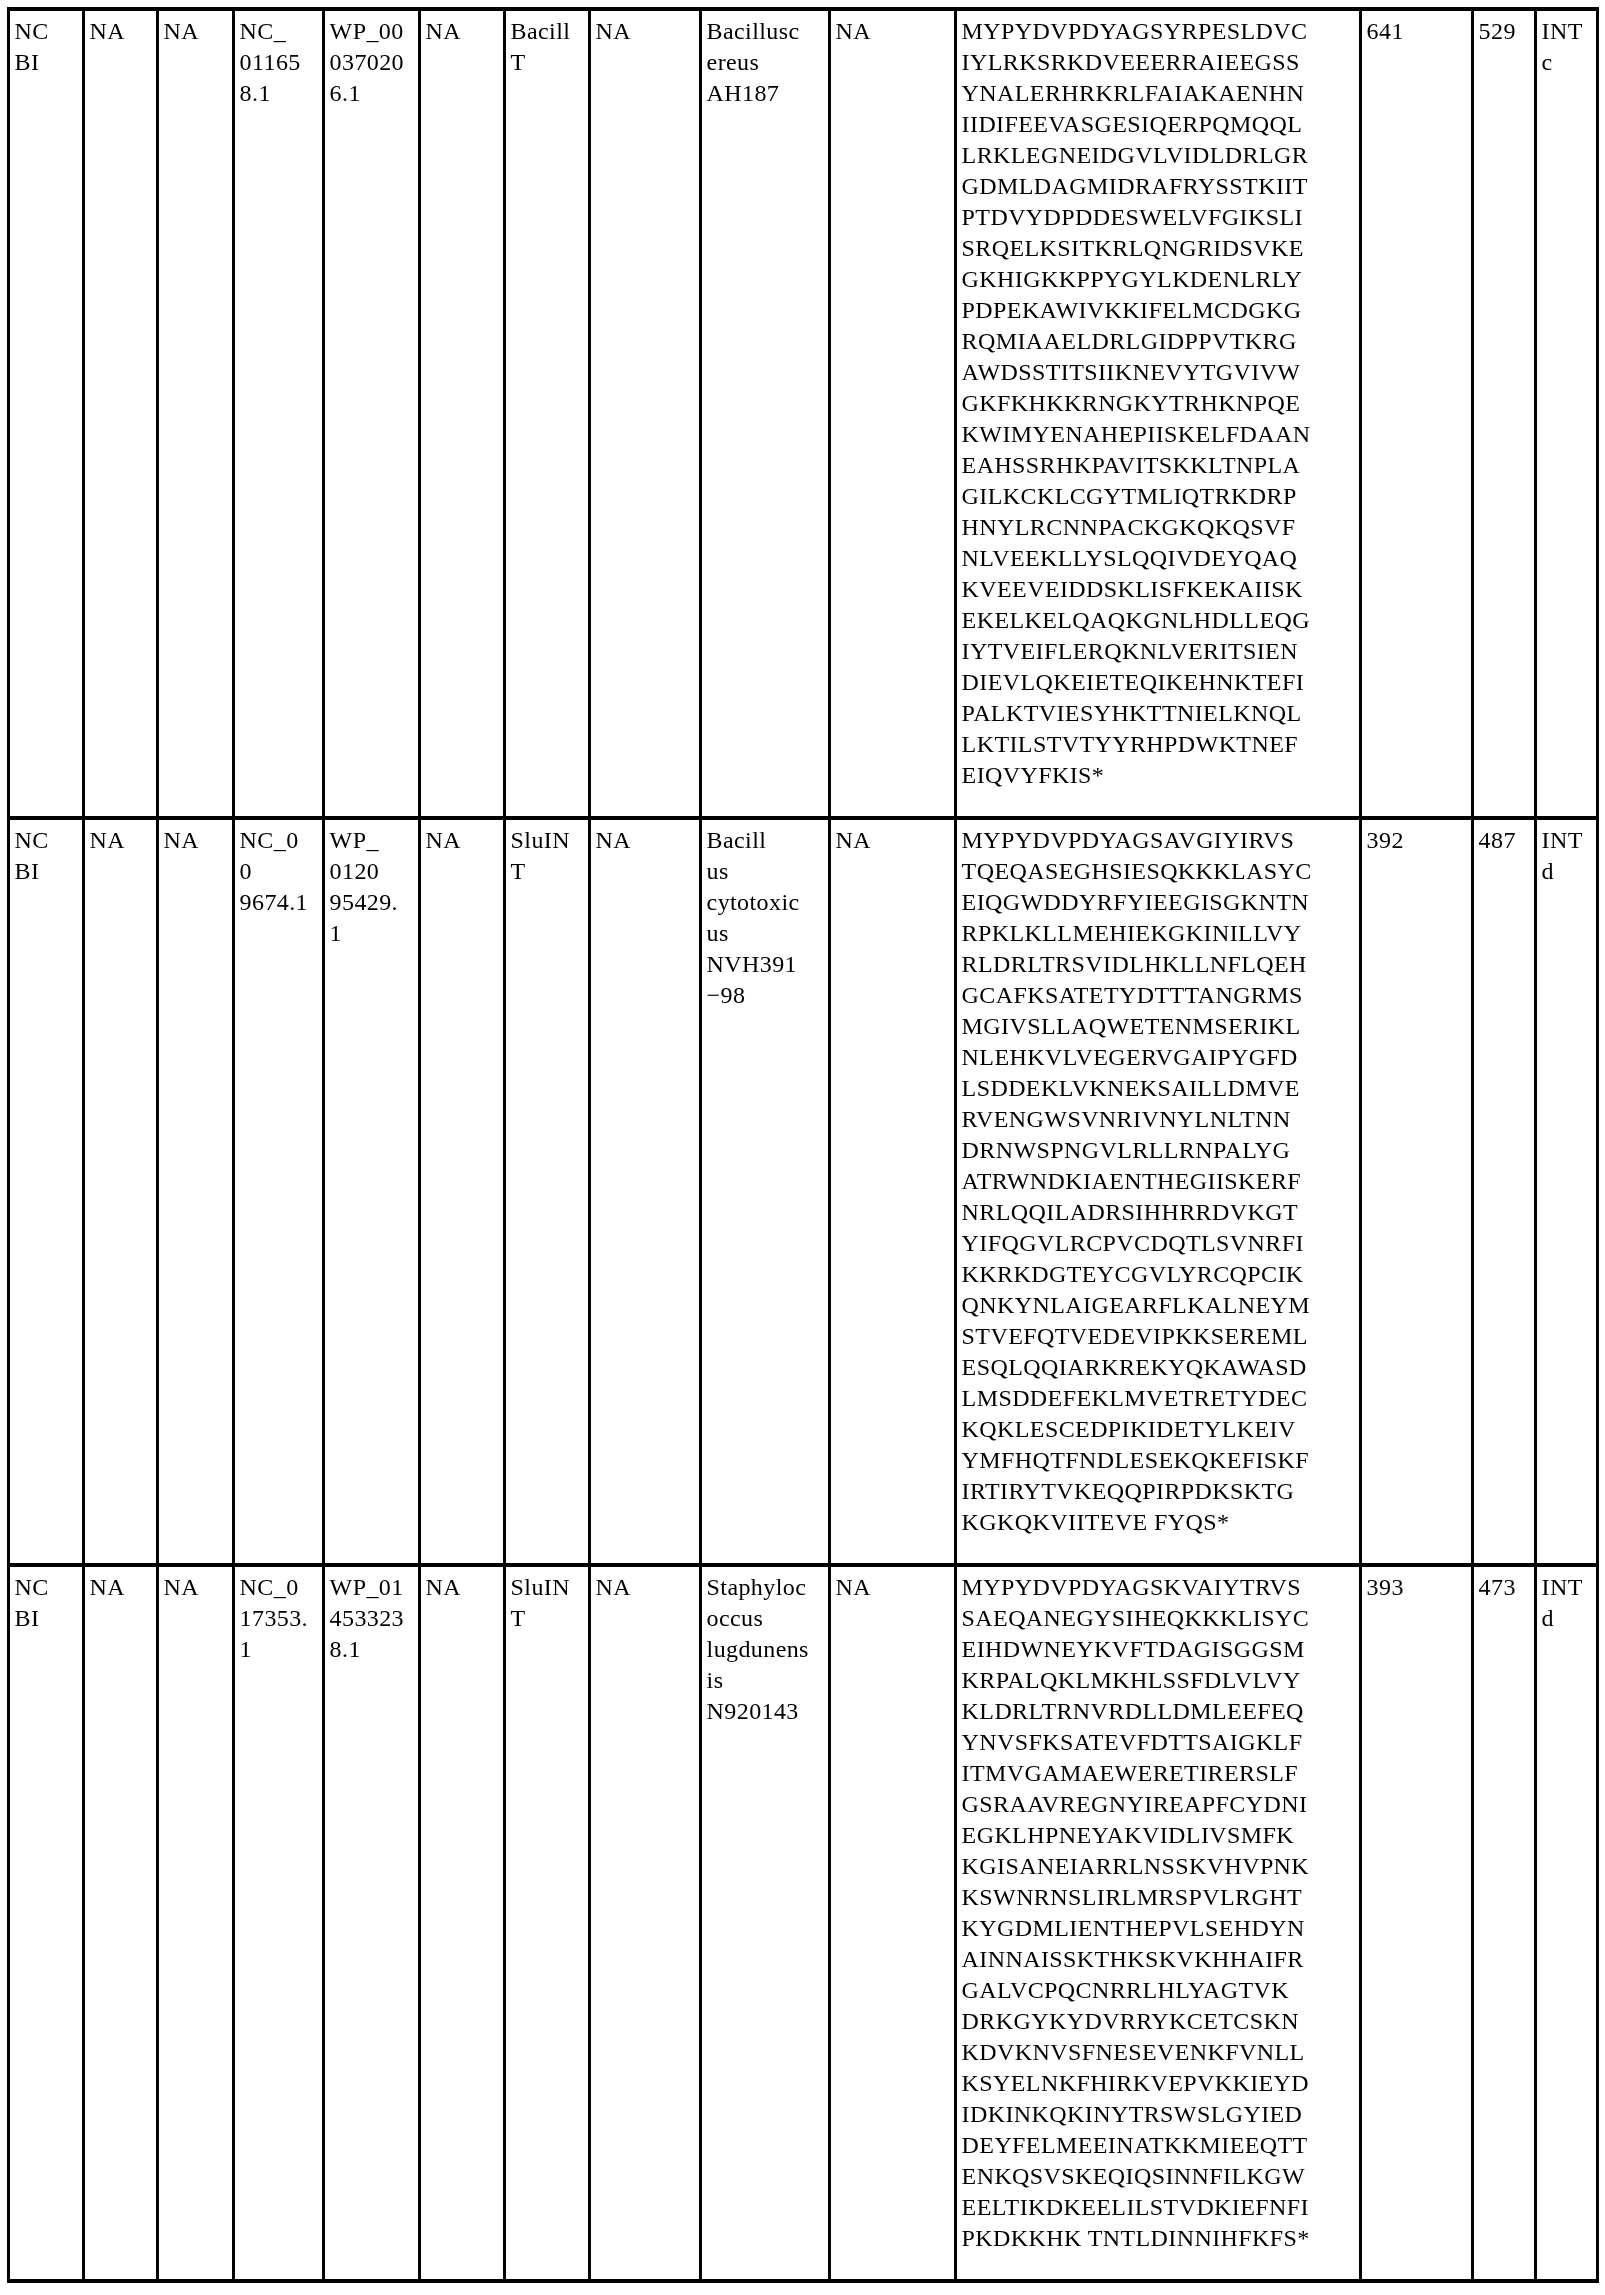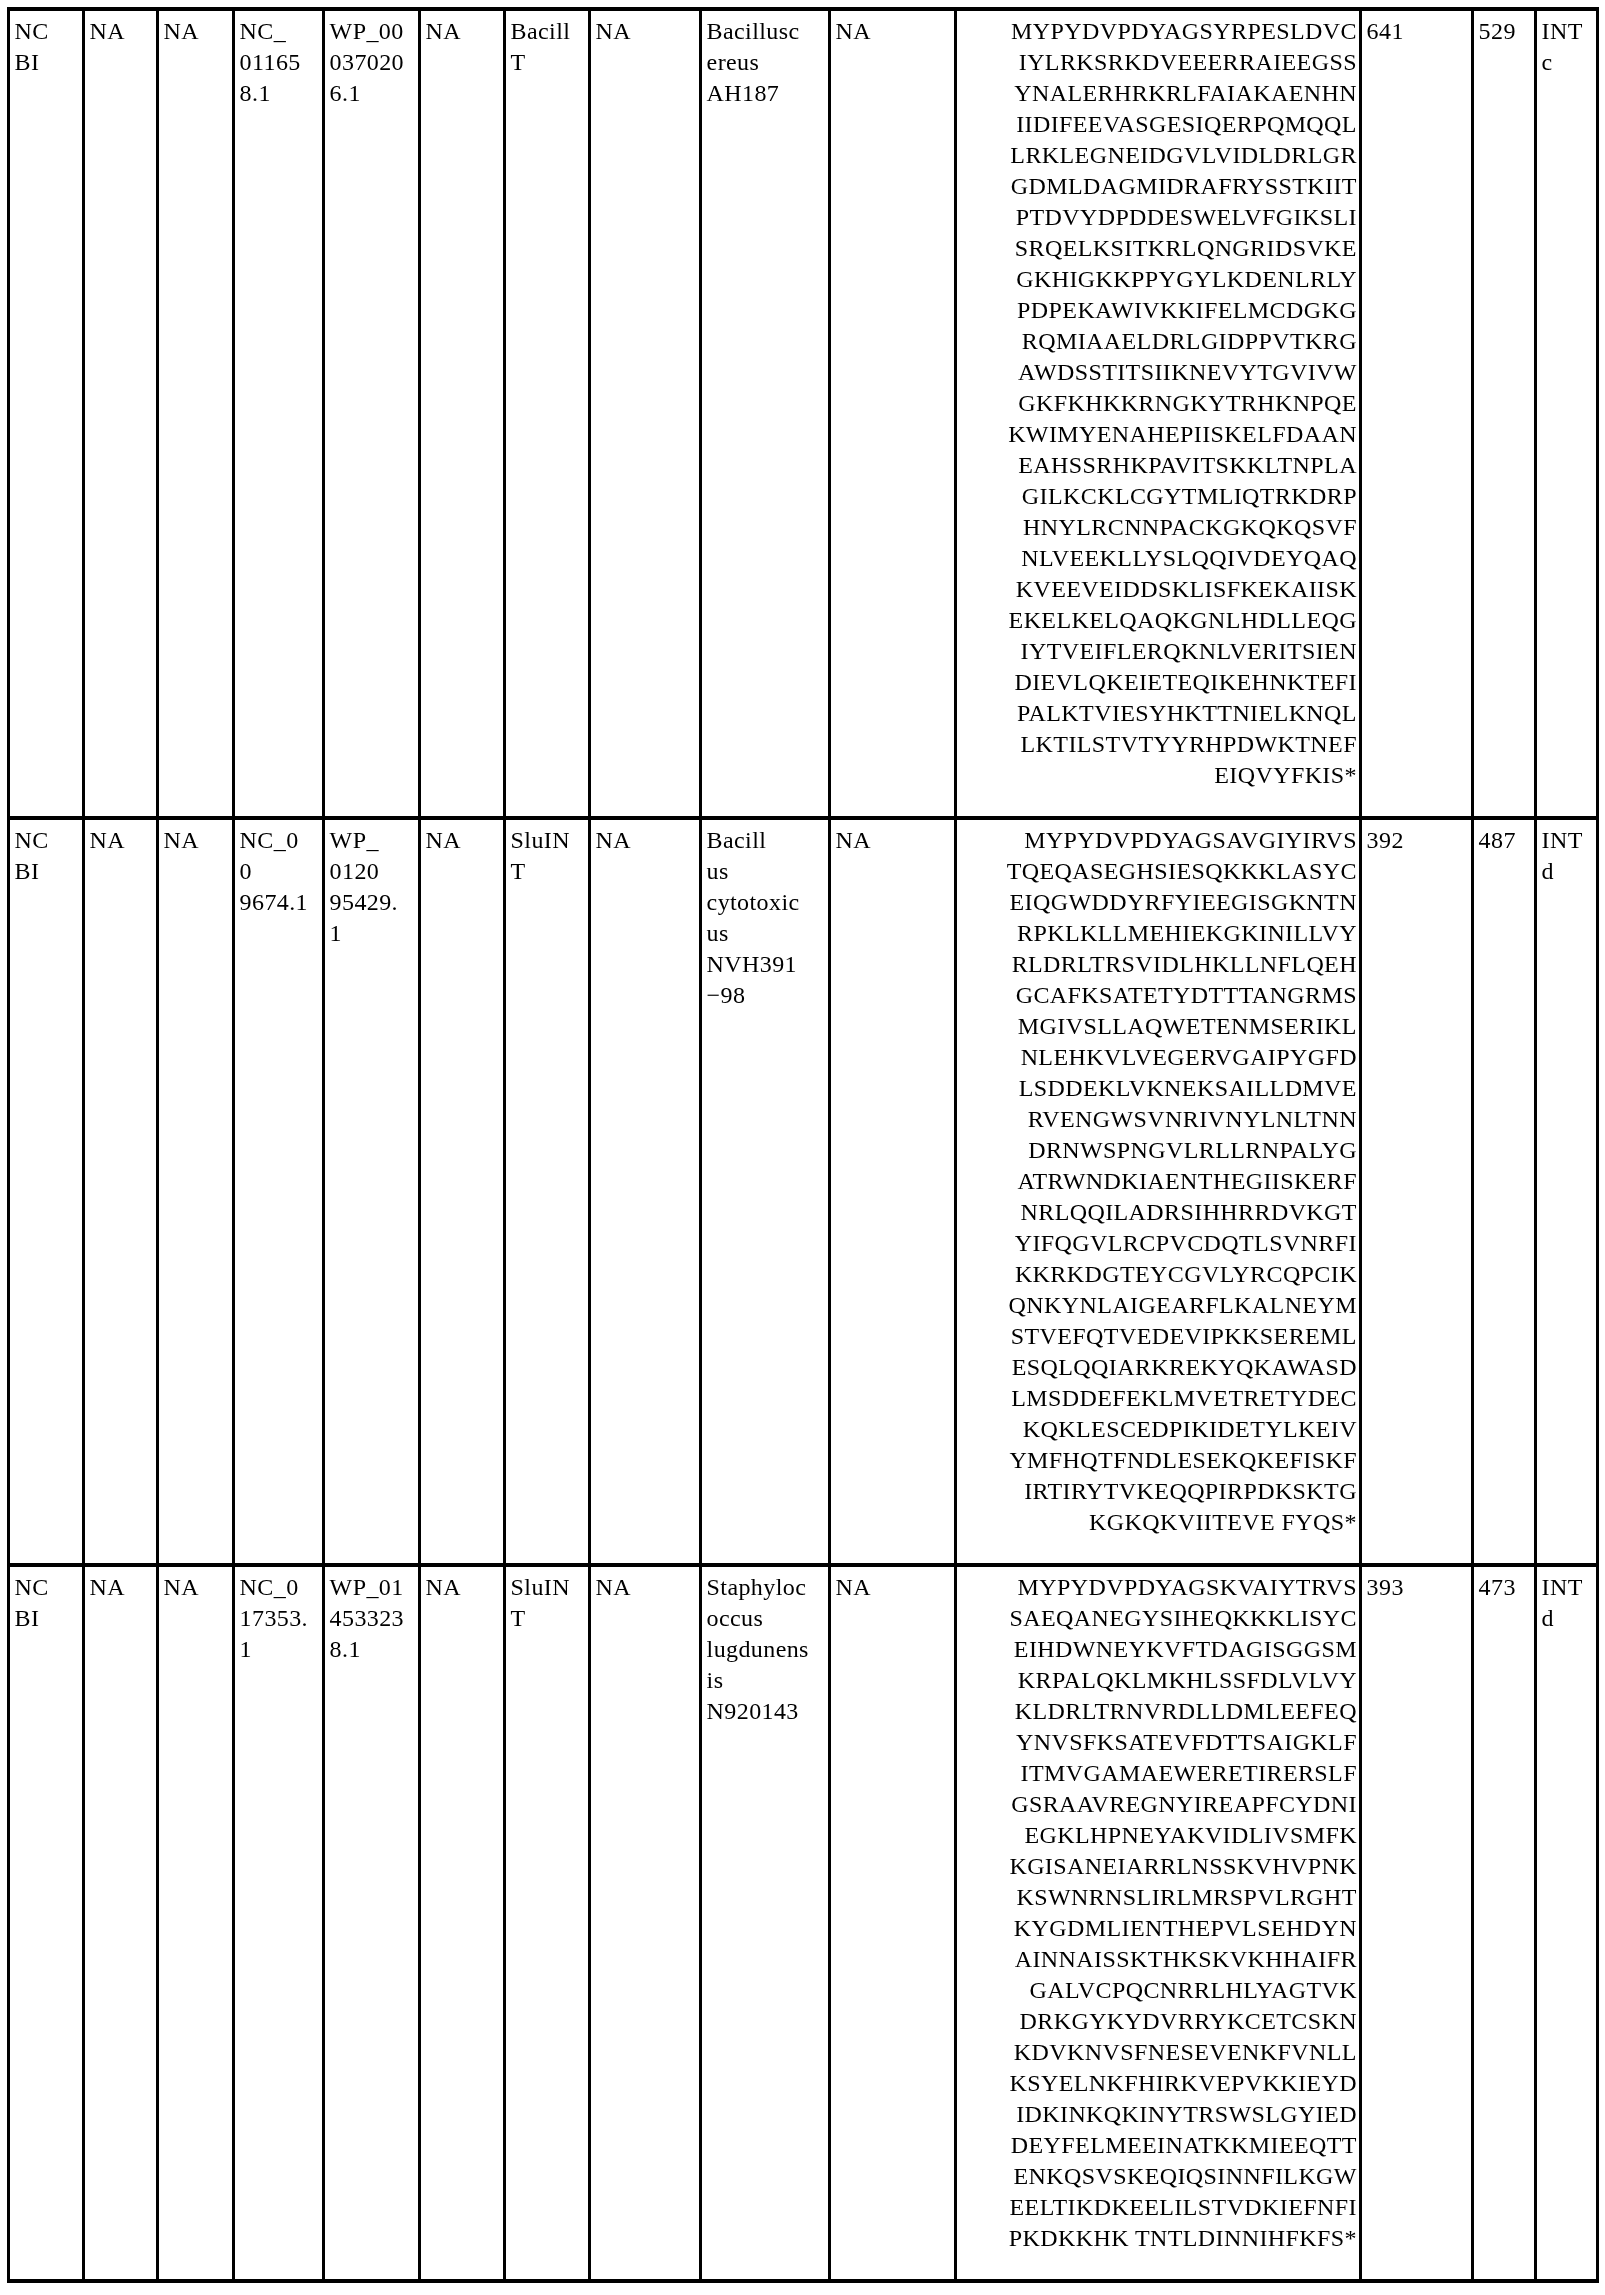--- a/index.html
+++ b/index.html
@@ -36,21 +36,20 @@
     font-size: 24px;
     line-height: 31px;
     letter-spacing: 0.4px;
     white-space: pre-wrap;
     word-break: break-word;
     overflow: hidden;
   }
   td.seq {
     letter-spacing: 1.2px;
     padding-right: 0.8px;
-    text-align: right;
   }
   tr.r1 { height: 809px; }
   tr.r2 { height: 747px; }
   tr.r3 { height: 716px; }
 </style>
 </head>
 <body>
 
 <div id="sheet">
   <table class="seqtable">

